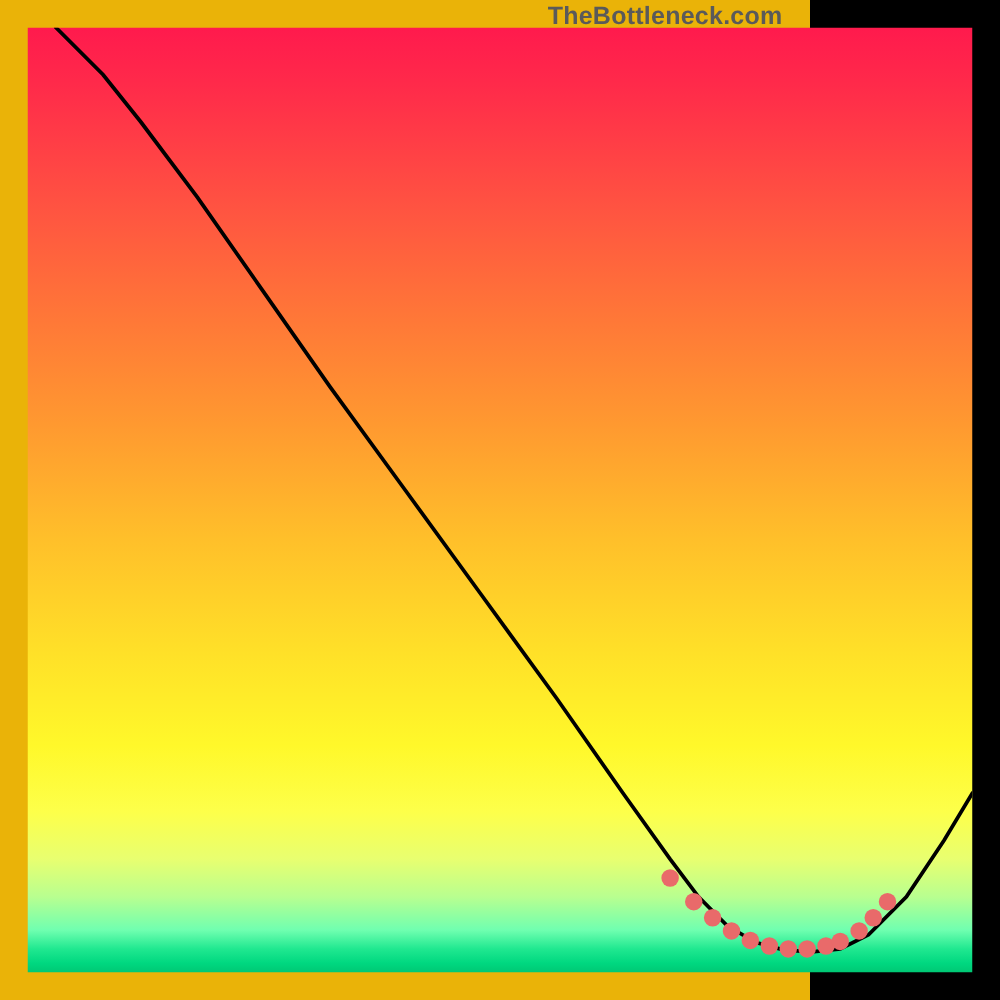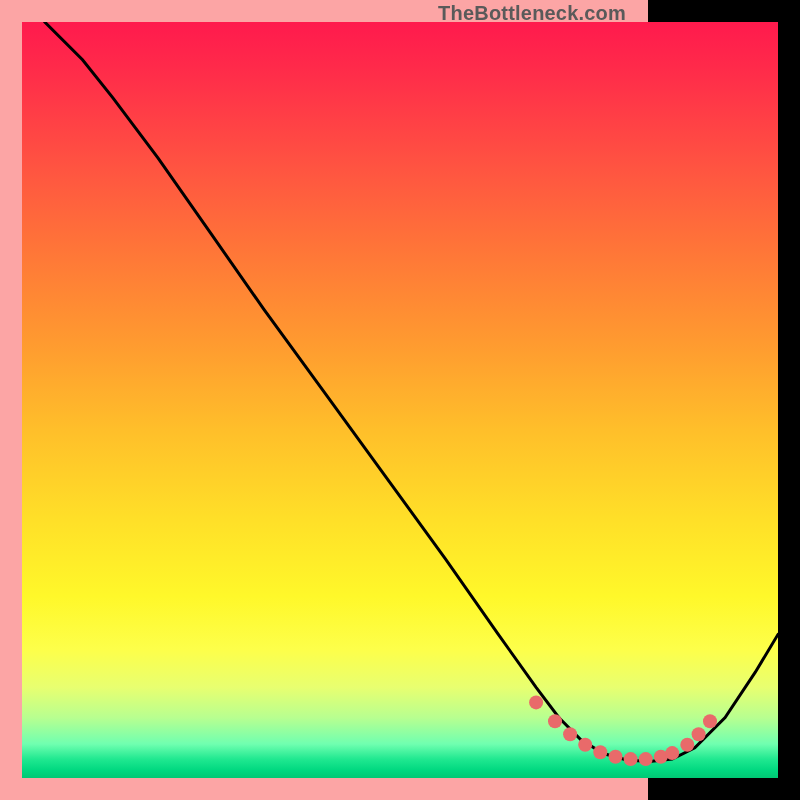--- a/index.html
+++ b/index.html
@@ -1,20 +1,20 @@
 <!DOCTYPE html>
 <html><head>
 <meta charset="utf-8">
 <style>
   * { margin: 0; padding: 0; box-sizing: border-box; }
   html, body { width: 800px; height: 800px; overflow: hidden; background: #000; }
   .frame {
     width: 648px;
     height: 800px;
-    background: #fca5a5;
+    background: #eab308;
     position: relative;
   }
   .plot-area {
     position: absolute;
     left: 22px;
     top: 22px;
     width: 756px;
     height: 756px;
     overflow: hidden;
   }

